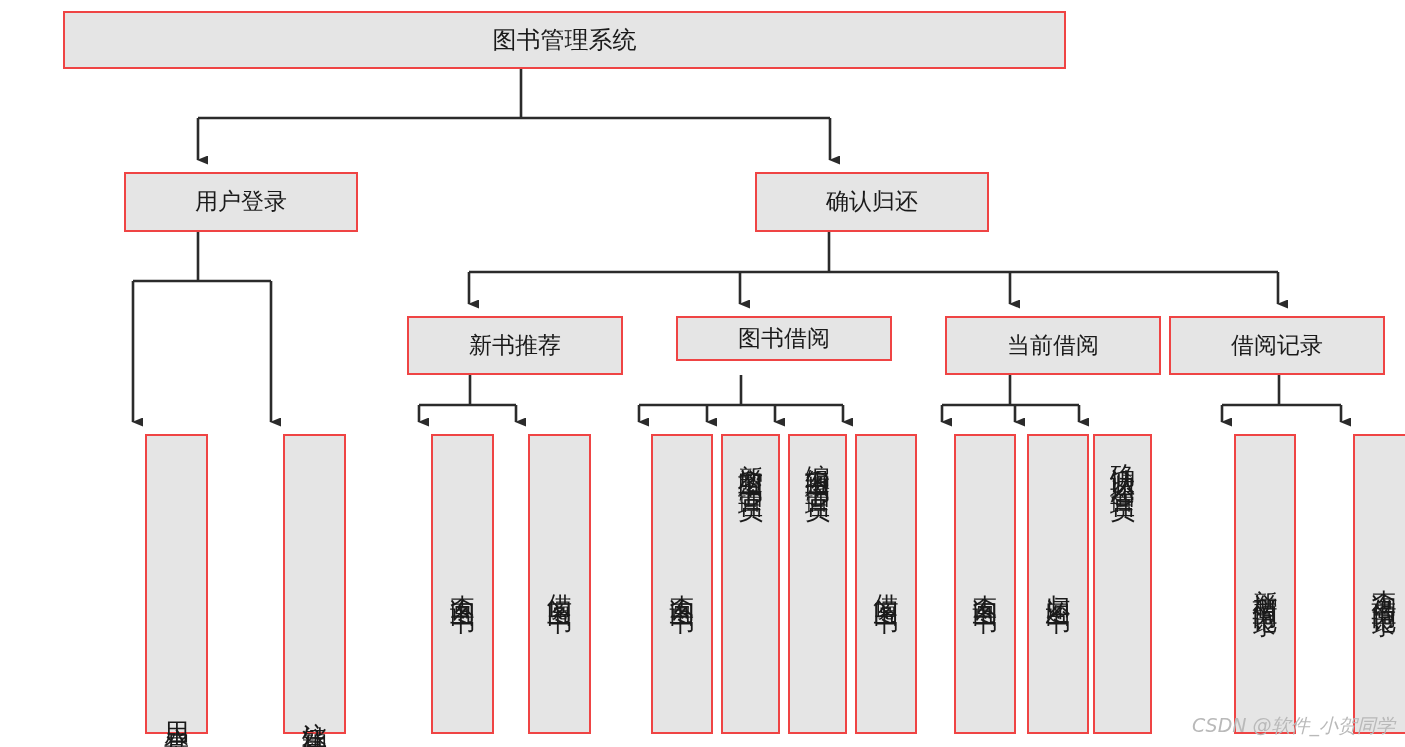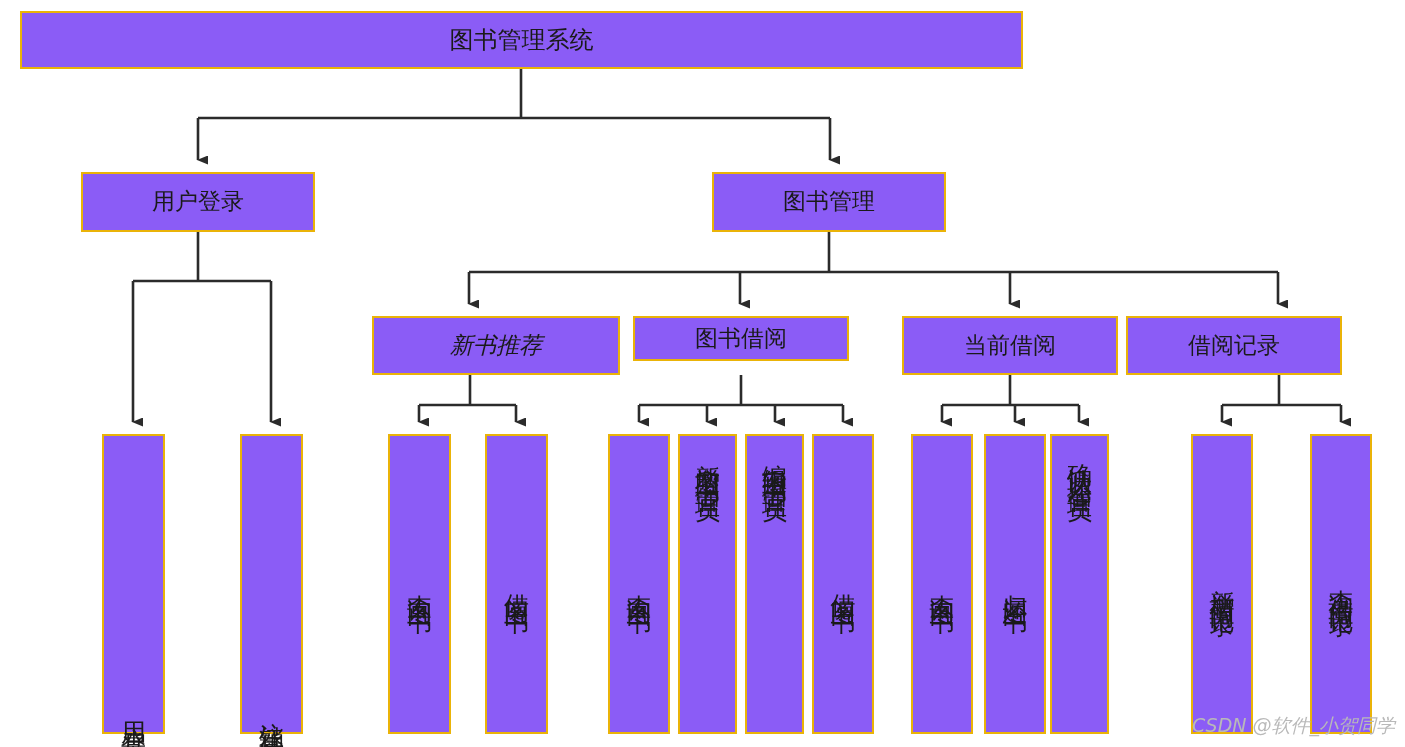--- a/index.html
+++ b/index.html
@@ -22,26 +22,27 @@
     position: absolute;
     left: 0;
     top: 0;
     width: 1405px;
     height: 747px;
     pointer-events: none;
   }
   .node {
     position: absolute;
     box-sizing: border-box;
-    background: #8b5cf6;
-    border: 2px solid #eab308;
+    background: #e5e5e5;
+    border: 2px solid #ef4444;
     display: flex;
     align-items: center;
     justify-content: center;
     z-index: 2;
+    margin-left: 43px;
   }
   .node .lbl {
     color: #1a1a1a;
     line-height: 1.04;
     white-space: nowrap;
     text-align: center;
   }
   
   .node.h .lbl {
     font-size: 23px;
@@ -139,24 +140,24 @@
   </svg>
 
   <div class="node h root" style="left: 20px; top: 11px; width: 1003px; height: 58px;">
     <span class="lbl">图书管理系统</span>
   </div>
 
   <div class="node h" style="left: 81px; top: 172px; width: 234px; height: 60px;">
     <span class="lbl">用户登录</span>
   </div>
   <div class="node h" style="left: 712px; top: 172px; width: 234px; height: 60px;">
-    <span class="lbl">图书管理</span>
-  </div>
-
-  <div class="node h" style="left: 372px; top: 316px; width: 248px; height: 59px; font-style: italic;">
+    <span class="lbl">确认归还</span>
+  </div>
+
+  <div class="node h" style="left: 364px; top: 316px; width: 216px; height: 59px;">
     <span class="lbl">新书推荐</span>
   </div>
   <div class="node h" style="left: 633px; top: 316px; width: 216px; height: 45px;">
     <span class="lbl">图书借阅</span>
   </div>
   <div class="node h" style="left: 902px; top: 316px; width: 216px; height: 59px;">
     <span class="lbl">当前借阅</span>
   </div>
   <div class="node h" style="left: 1126px; top: 316px; width: 216px; height: 59px;">
     <span class="lbl">借阅记录</span>

